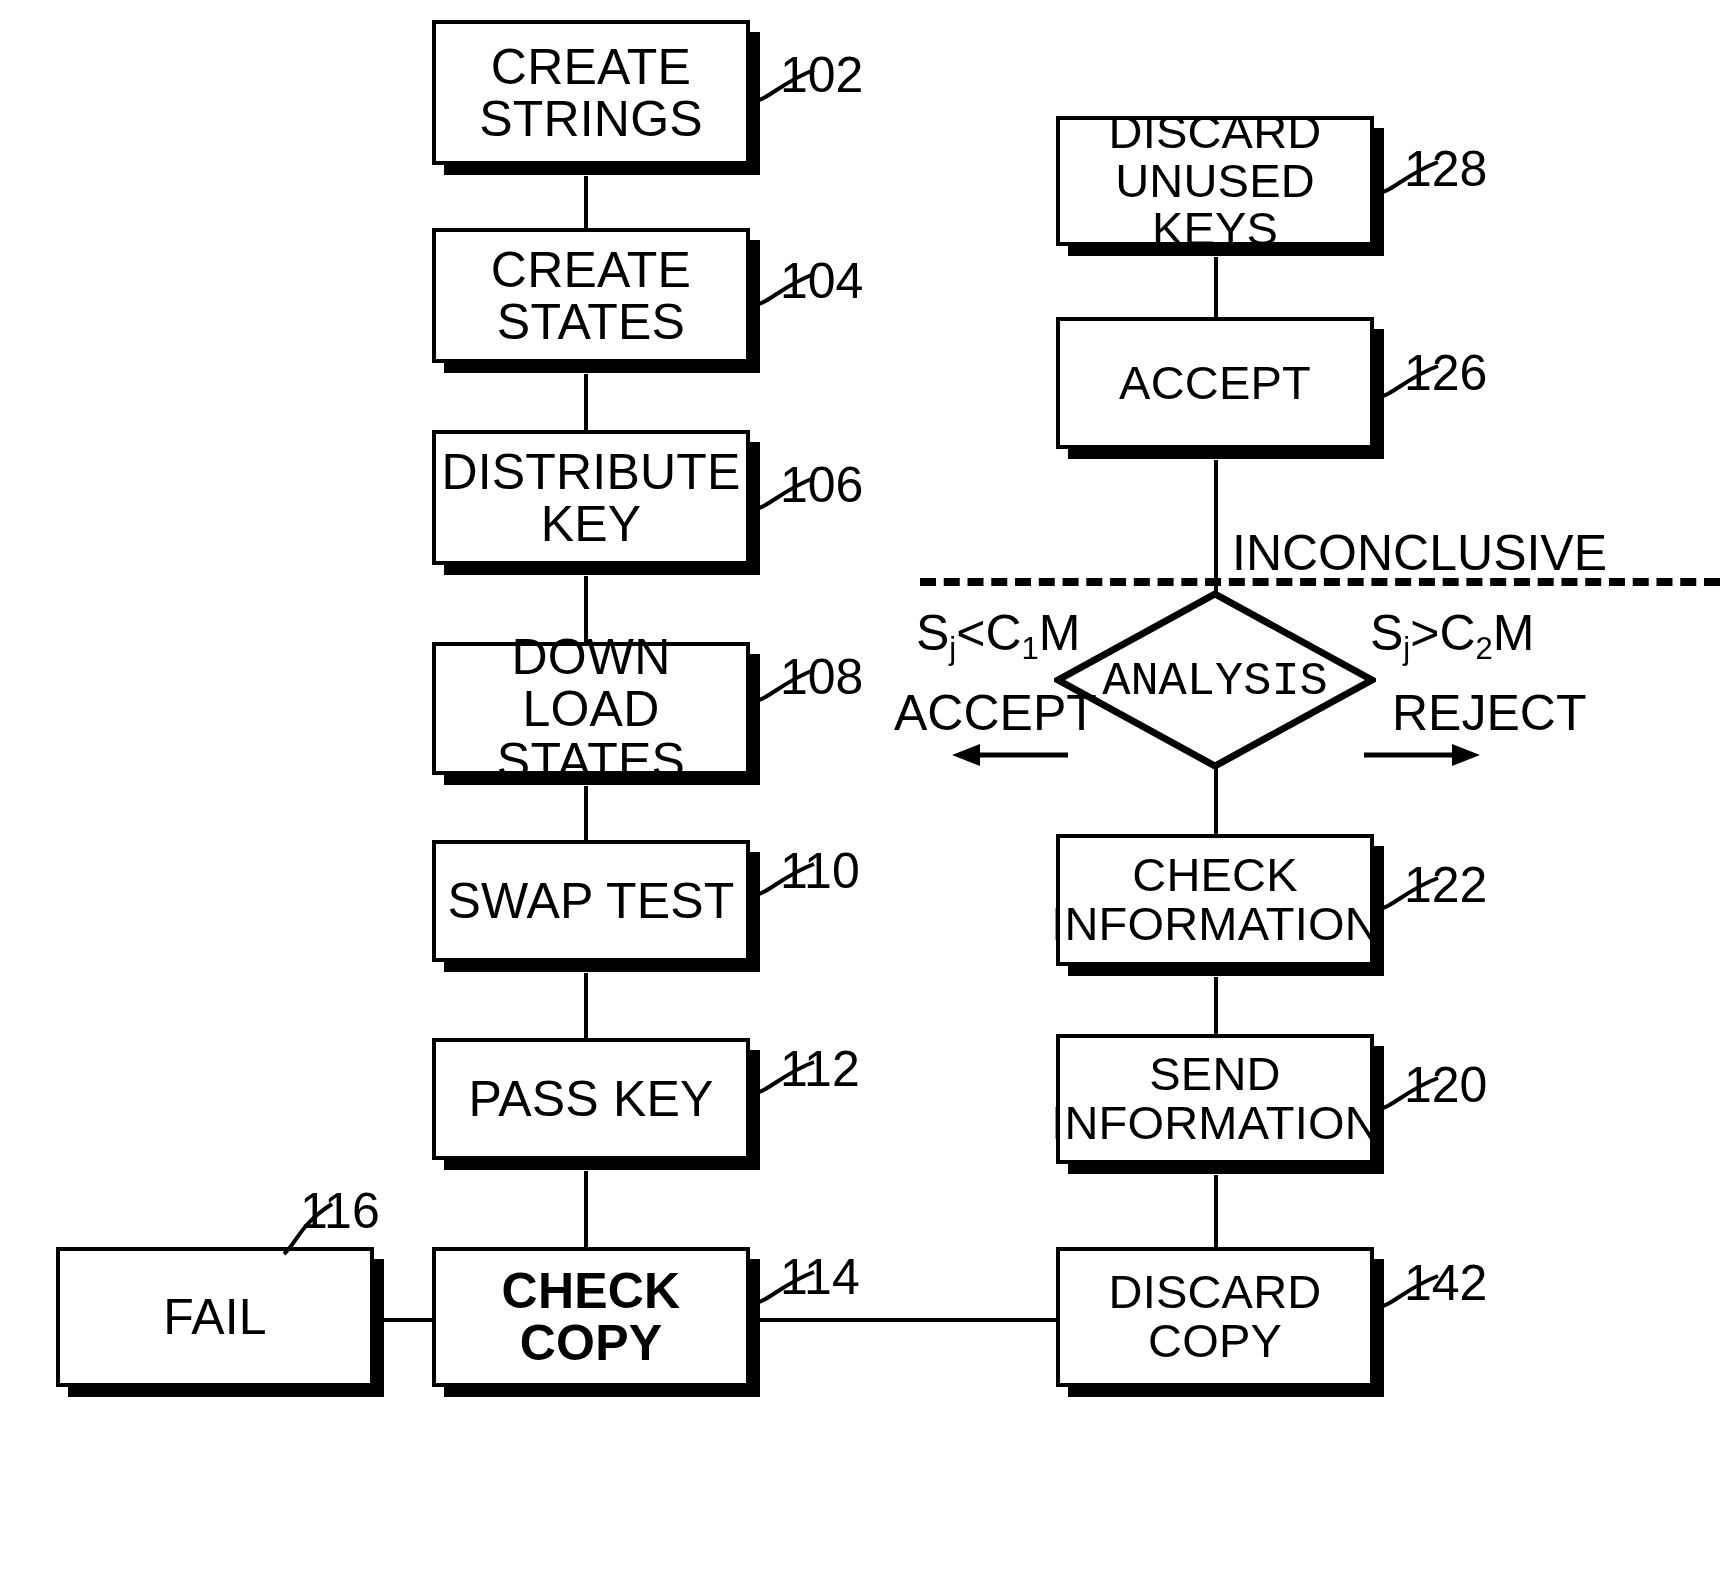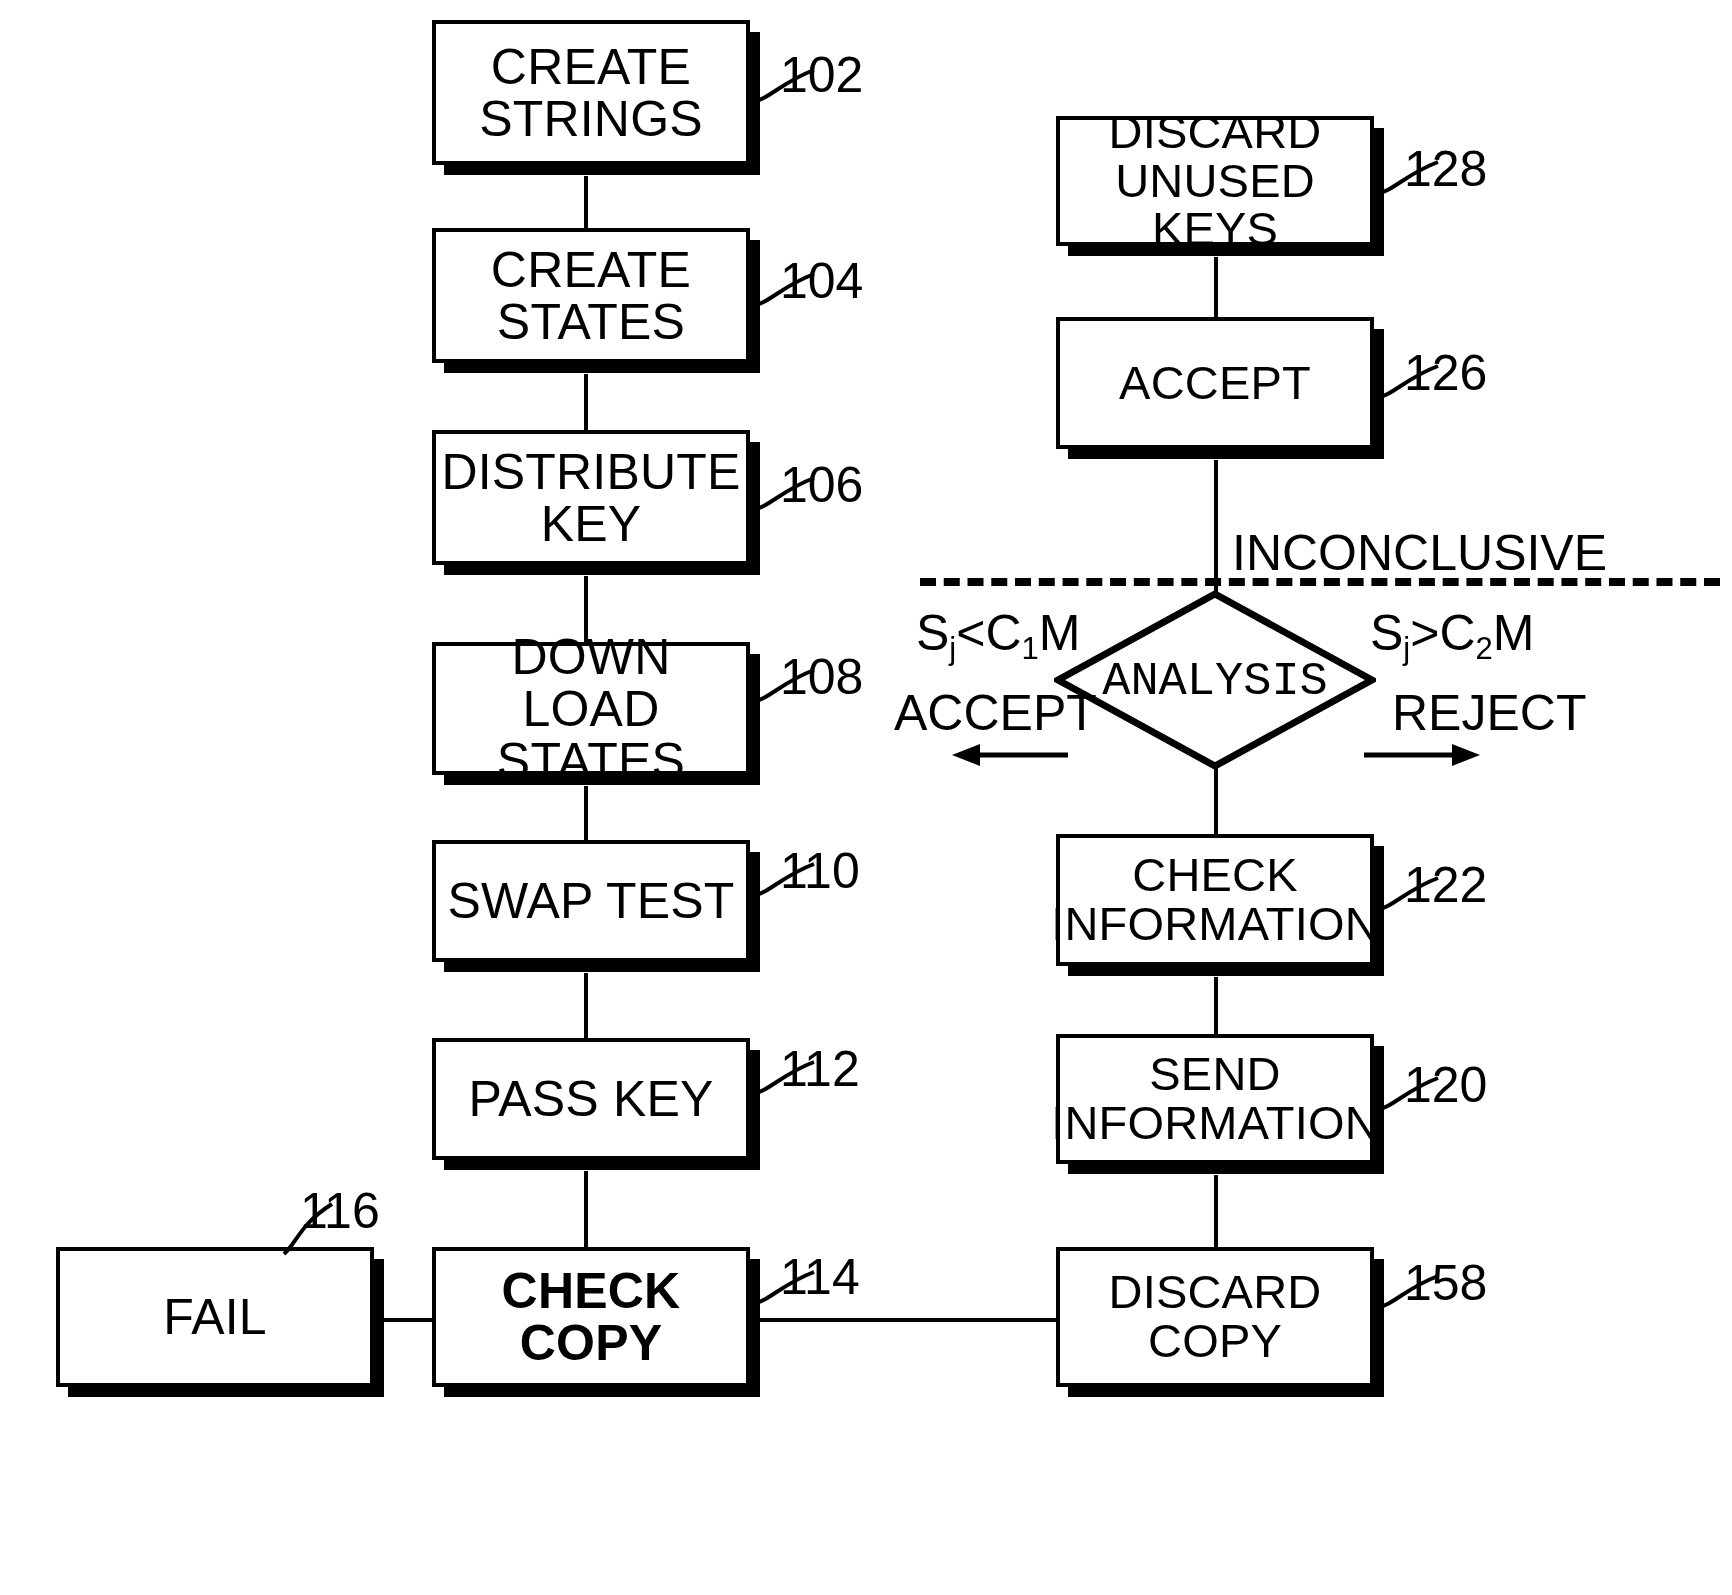--- a/index.html
+++ b/index.html
@@ -268,15 +268,15 @@
 
   <div class="vline" style="left:1214px; top:1175px; height:72px;"></div>
 
   <div class="node fs-md" style="left:1056px; top:1247px; width:318px; height:140px;">
     <span class="label">DISCARD
 COPY</span>
   </div>
   <svg class="leader" style="left:1372px; top:1254px;" width="70" height="60" viewBox="0 0 70 60">
     <path d="M2,55 C20,52 34,34 66,22" fill="none" stroke="#000" stroke-width="4"></path>
   </svg>
-  <div class="ref" style="left:1404px; top:1258px;">158</div>
+  <div class="ref" style="left:1404px; top:1258px;">142</div>
 
 </div>
 
 </body></html>

